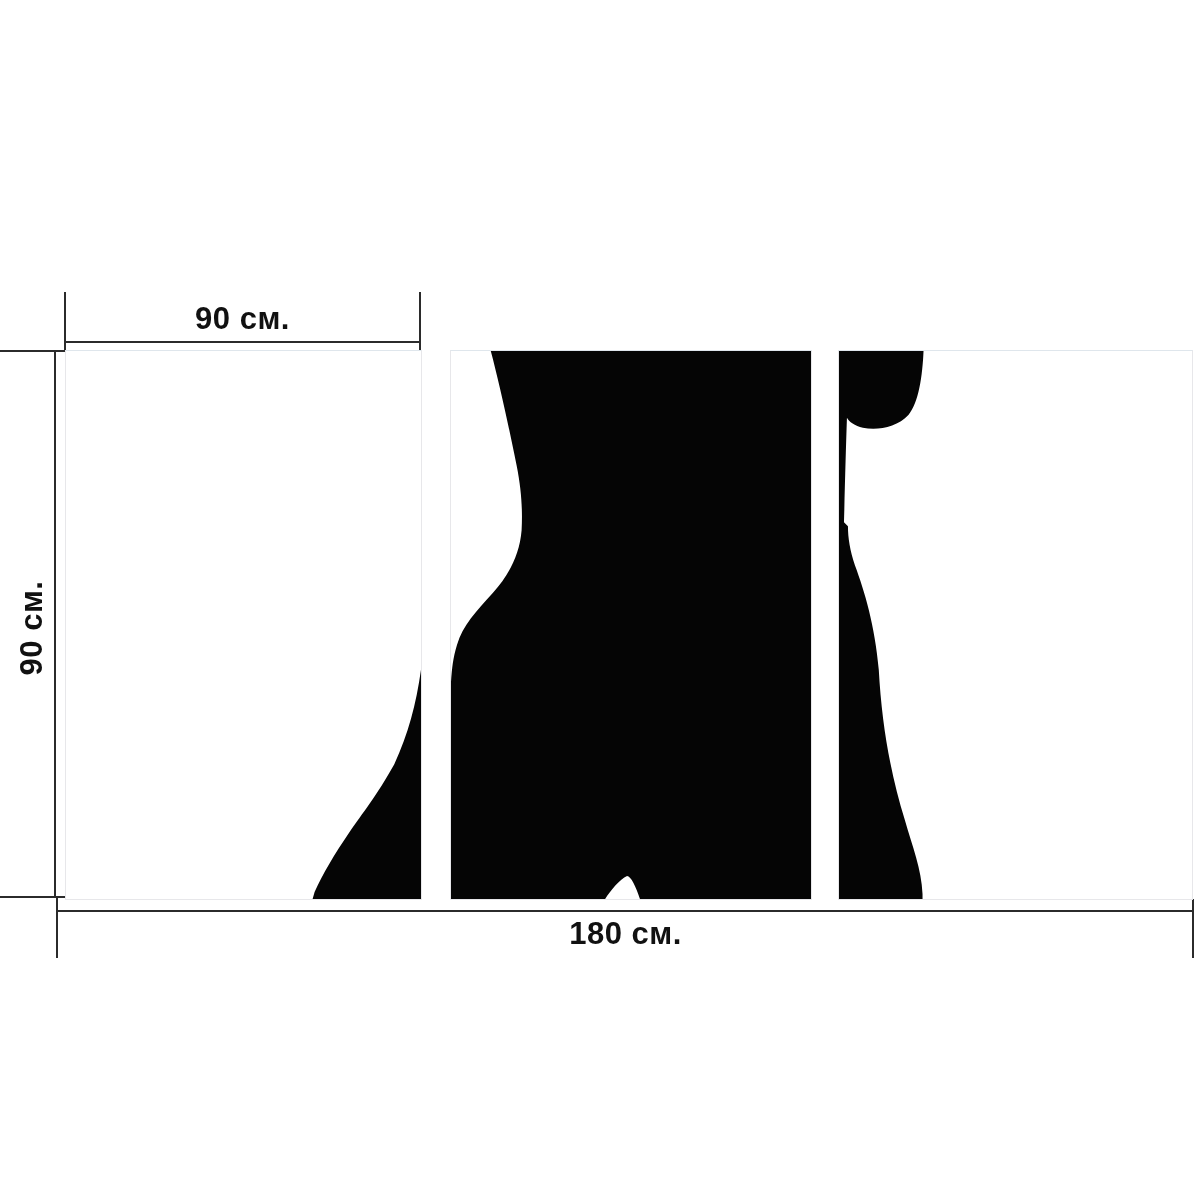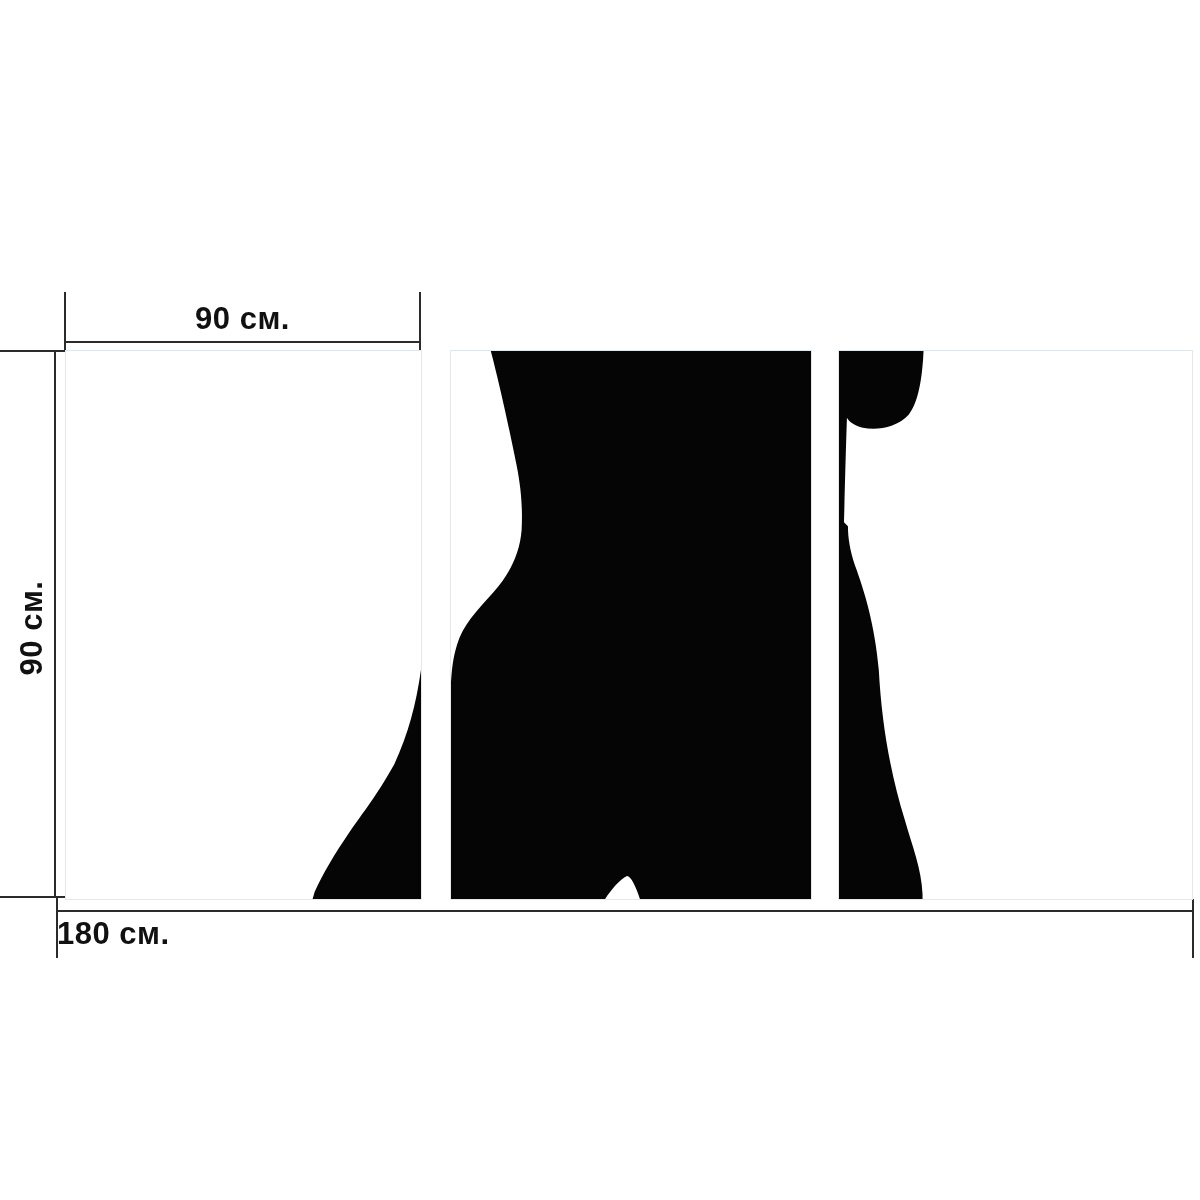--- a/index.html
+++ b/index.html
@@ -45,21 +45,21 @@
   
   .dim-label {
     position: absolute;
     color: #111111;
     font-weight: 700;
     font-size: 31px;
     letter-spacing: 0.5px;
     white-space: nowrap;
   }
   .label-60  { left: 65px; top: 301px; width: 355px; text-align: center; }
-  .label-180 { left: 57px; top: 916px; width: 1137px; text-align: left; }
+  .label-180 { left: 57px; top: 916px; width: 1137px; text-align: center; }
   .label-90  {
     left: 32px; top: 628px;
     transform: translate(-50%, -50%) rotate(-90deg);
   }
 </style>
 </head>
 <body>
 
 <div class="stage">
 

